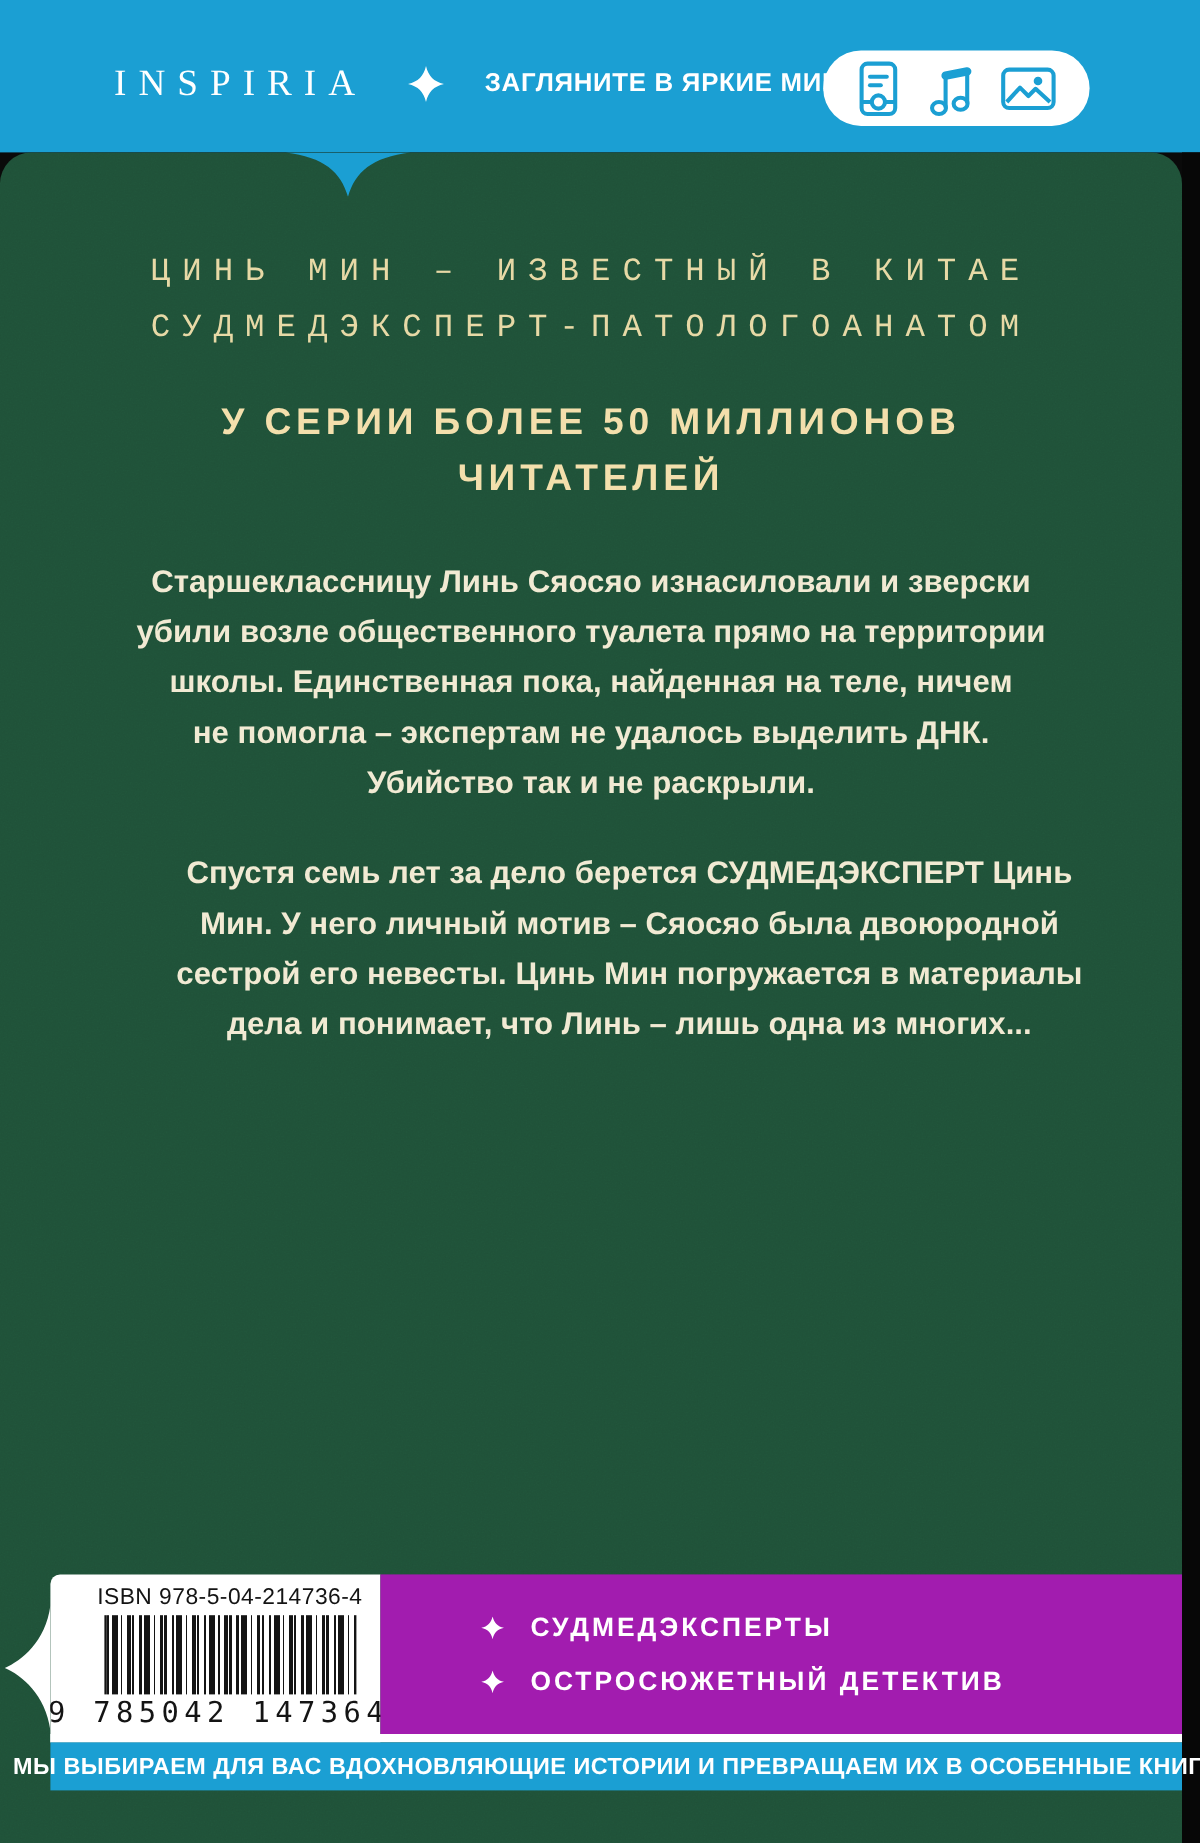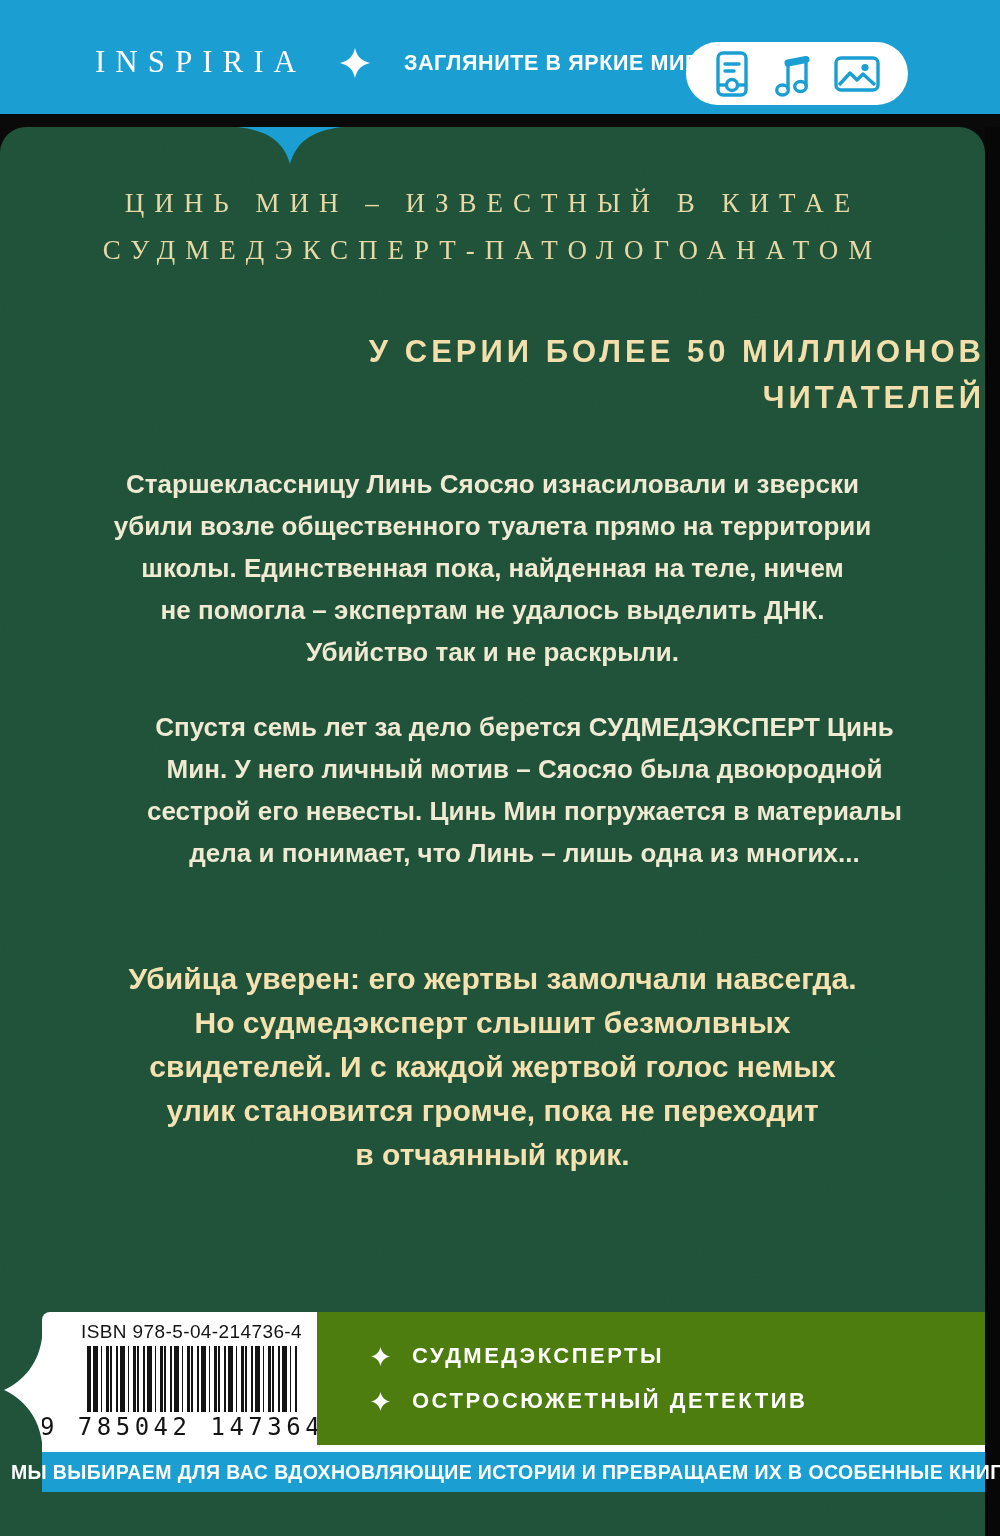--- a/index.html
+++ b/index.html
@@ -3,21 +3,21 @@
 <meta charset="utf-8">
 <style>
   html,body{margin:0;padding:0;background:#222;}
   .page{
     position:relative;width:1000px;height:1536px;margin:0 auto;
     background:#0a0a0a;overflow:hidden;
     font-family:"Liberation Sans",sans-serif;
   }
   
   .topbar{
-    position:absolute;left:0;top:0;width:1000px;height:114px;
+    position:absolute;left:0;top:0;width:1000px;height:127px;
     background:#1b9fd3;display:flex;align-items:center;gap:12px;
   }
   .brand{
     margin-left:95px;margin-top:10px;
     font-family:"Liberation Serif",serif;font-size:31px;font-weight:400;
     color:#ffffff;letter-spacing:10px;white-space:nowrap;
   }
   .sparkle{margin-left:22px;margin-top:12px;flex:0 0 auto;}
   .tagline{
     margin-left:22px;margin-top:12px;
@@ -33,25 +33,25 @@
   .cover{
     position:absolute;left:0;top:127px;width:985px;height:1409px;
     background:#1f5138;border-radius:26px 26px 0 0;
   }
   .grain{position:absolute;left:0;top:0;width:100%;height:100%;border-radius:26px 26px 0 0;pointer-events:none;}
   .black-edge{position:absolute;right:0;top:127px;width:15px;height:1409px;background:#070707;}
   .notch{position:absolute;left:238px;top:127px;}
   
   .ctext{position:absolute;left:0;width:985px;text-align:center;white-space:pre-line;}
   .author-note{
-    top:180px;font-family:Liberation Serif, serif;
+    top:204px;font-family:Liberation Mono, monospace;
     font-size:27px;line-height:47px;letter-spacing:10px;font-weight:400;color:#e7d9a6;
   }
   .series-note{
-    top:329px;font-size:31px;line-height:46px;font-weight:700;letter-spacing:4px;color:#f3dfac;text-align:right;
+    top:329px;font-size:31px;line-height:46px;font-weight:700;letter-spacing:4px;color:#f3dfac;
   }
   .body-par{font-size:26px;line-height:42px;font-weight:600;color:#f1ead3;}
   .par1{top:463px;}
   .par2{top:706px;margin-left:32px;}
   .highlight{top:957px;font-size:30px;line-height:44px;font-weight:700;color:#f6e2b0;}
   
   .barcode-box{
     position:absolute;left:42px;top:1312px;width:275px;height:140px;
     background:#ffffff;border-radius:8px 0 0 0;
     display:flex;flex-direction:column;align-items:center;box-sizing:border-box;padding-top:9px;
@@ -72,22 +72,22 @@
         #141414 21px 23px,#ffffff 23px 27px);
     border-left:2px solid #141414;border-right:2px solid #141414;
   }
   .bar-digits{
     margin-top:1px;font-family:"DejaVu Sans Mono",monospace;
     font-size:24px;color:#141414;letter-spacing:4.5px;white-space:nowrap;
   }
   .left-notch{position:absolute;left:4px;top:1338px;}
   .tags-box{
     position:absolute;left:317px;top:1312px;width:668px;height:133px;
-    background:#4d7c0f;display:flex;flex-direction:column;justify-content:center;
-    gap:19px;padding-left:54px;box-sizing:border-box;
+    background:#a21caf;display:flex;flex-direction:column;justify-content:center;
+    gap:19px;padding-left:84px;box-sizing:border-box;
   }
   .tag-row{display:flex;align-items:center;gap:22px;}
   .tag-label{font-size:22px;font-weight:700;color:#ffffff;letter-spacing:2.5px;white-space:nowrap;}
   .footer-sep{position:absolute;left:42px;top:1445px;width:943px;height:7px;background:#ffffff;}
   .slogan-strip{
     position:absolute;left:42px;top:1452px;width:943px;height:40px;
     background:#1b9fd3;display:flex;align-items:center;justify-content:center;
   }
   .slogan{font-size:19.5px;font-weight:700;color:#ffffff;letter-spacing:.4px;white-space:nowrap;}
 </style>
@@ -148,25 +148,20 @@
 ЧИТАТЕЛЕЙ</div>
   <div class="ctext body-par par1">Старшеклассницу Линь Сяосяо изнасиловали и зверски
 убили возле общественного туалета прямо на территории
 школы. Единственная пока, найденная на теле, ничем
 не помогла – экспертам не удалось выделить ДНК.
 Убийство так и не раскрыли.</div>
   <div class="ctext body-par par2">Спустя семь лет за дело берется СУДМЕДЭКСПЕРТ Цинь
 Мин. У него личный мотив – Сяосяо была двоюродной
 сестрой его невесты. Цинь Мин погружается в материалы
 дела и понимает, что Линь – лишь одна из многих...</div>
-  <div class="ctext highlight">Убийца уверен: его жертвы замолчали навсегда.
-Но судмедэксперт слышит безмолвных
-свидетелей. И с каждой жертвой голос немых
-улик становится громче, пока не переходит
-в отчаянный крик.</div>
 
   <div class="barcode-box">
     <div class="barcode-inner">
       <div class="isbn">ISBN 978-5-04-214736-4</div>
       <div class="bars"></div>
       <div class="bar-digits"><span>9 785042 147364</span><span>&gt;</span></div>
     </div>
   </div>
 
   <svg class="left-notch" width="38" height="104" viewBox="0 0 38 104">

